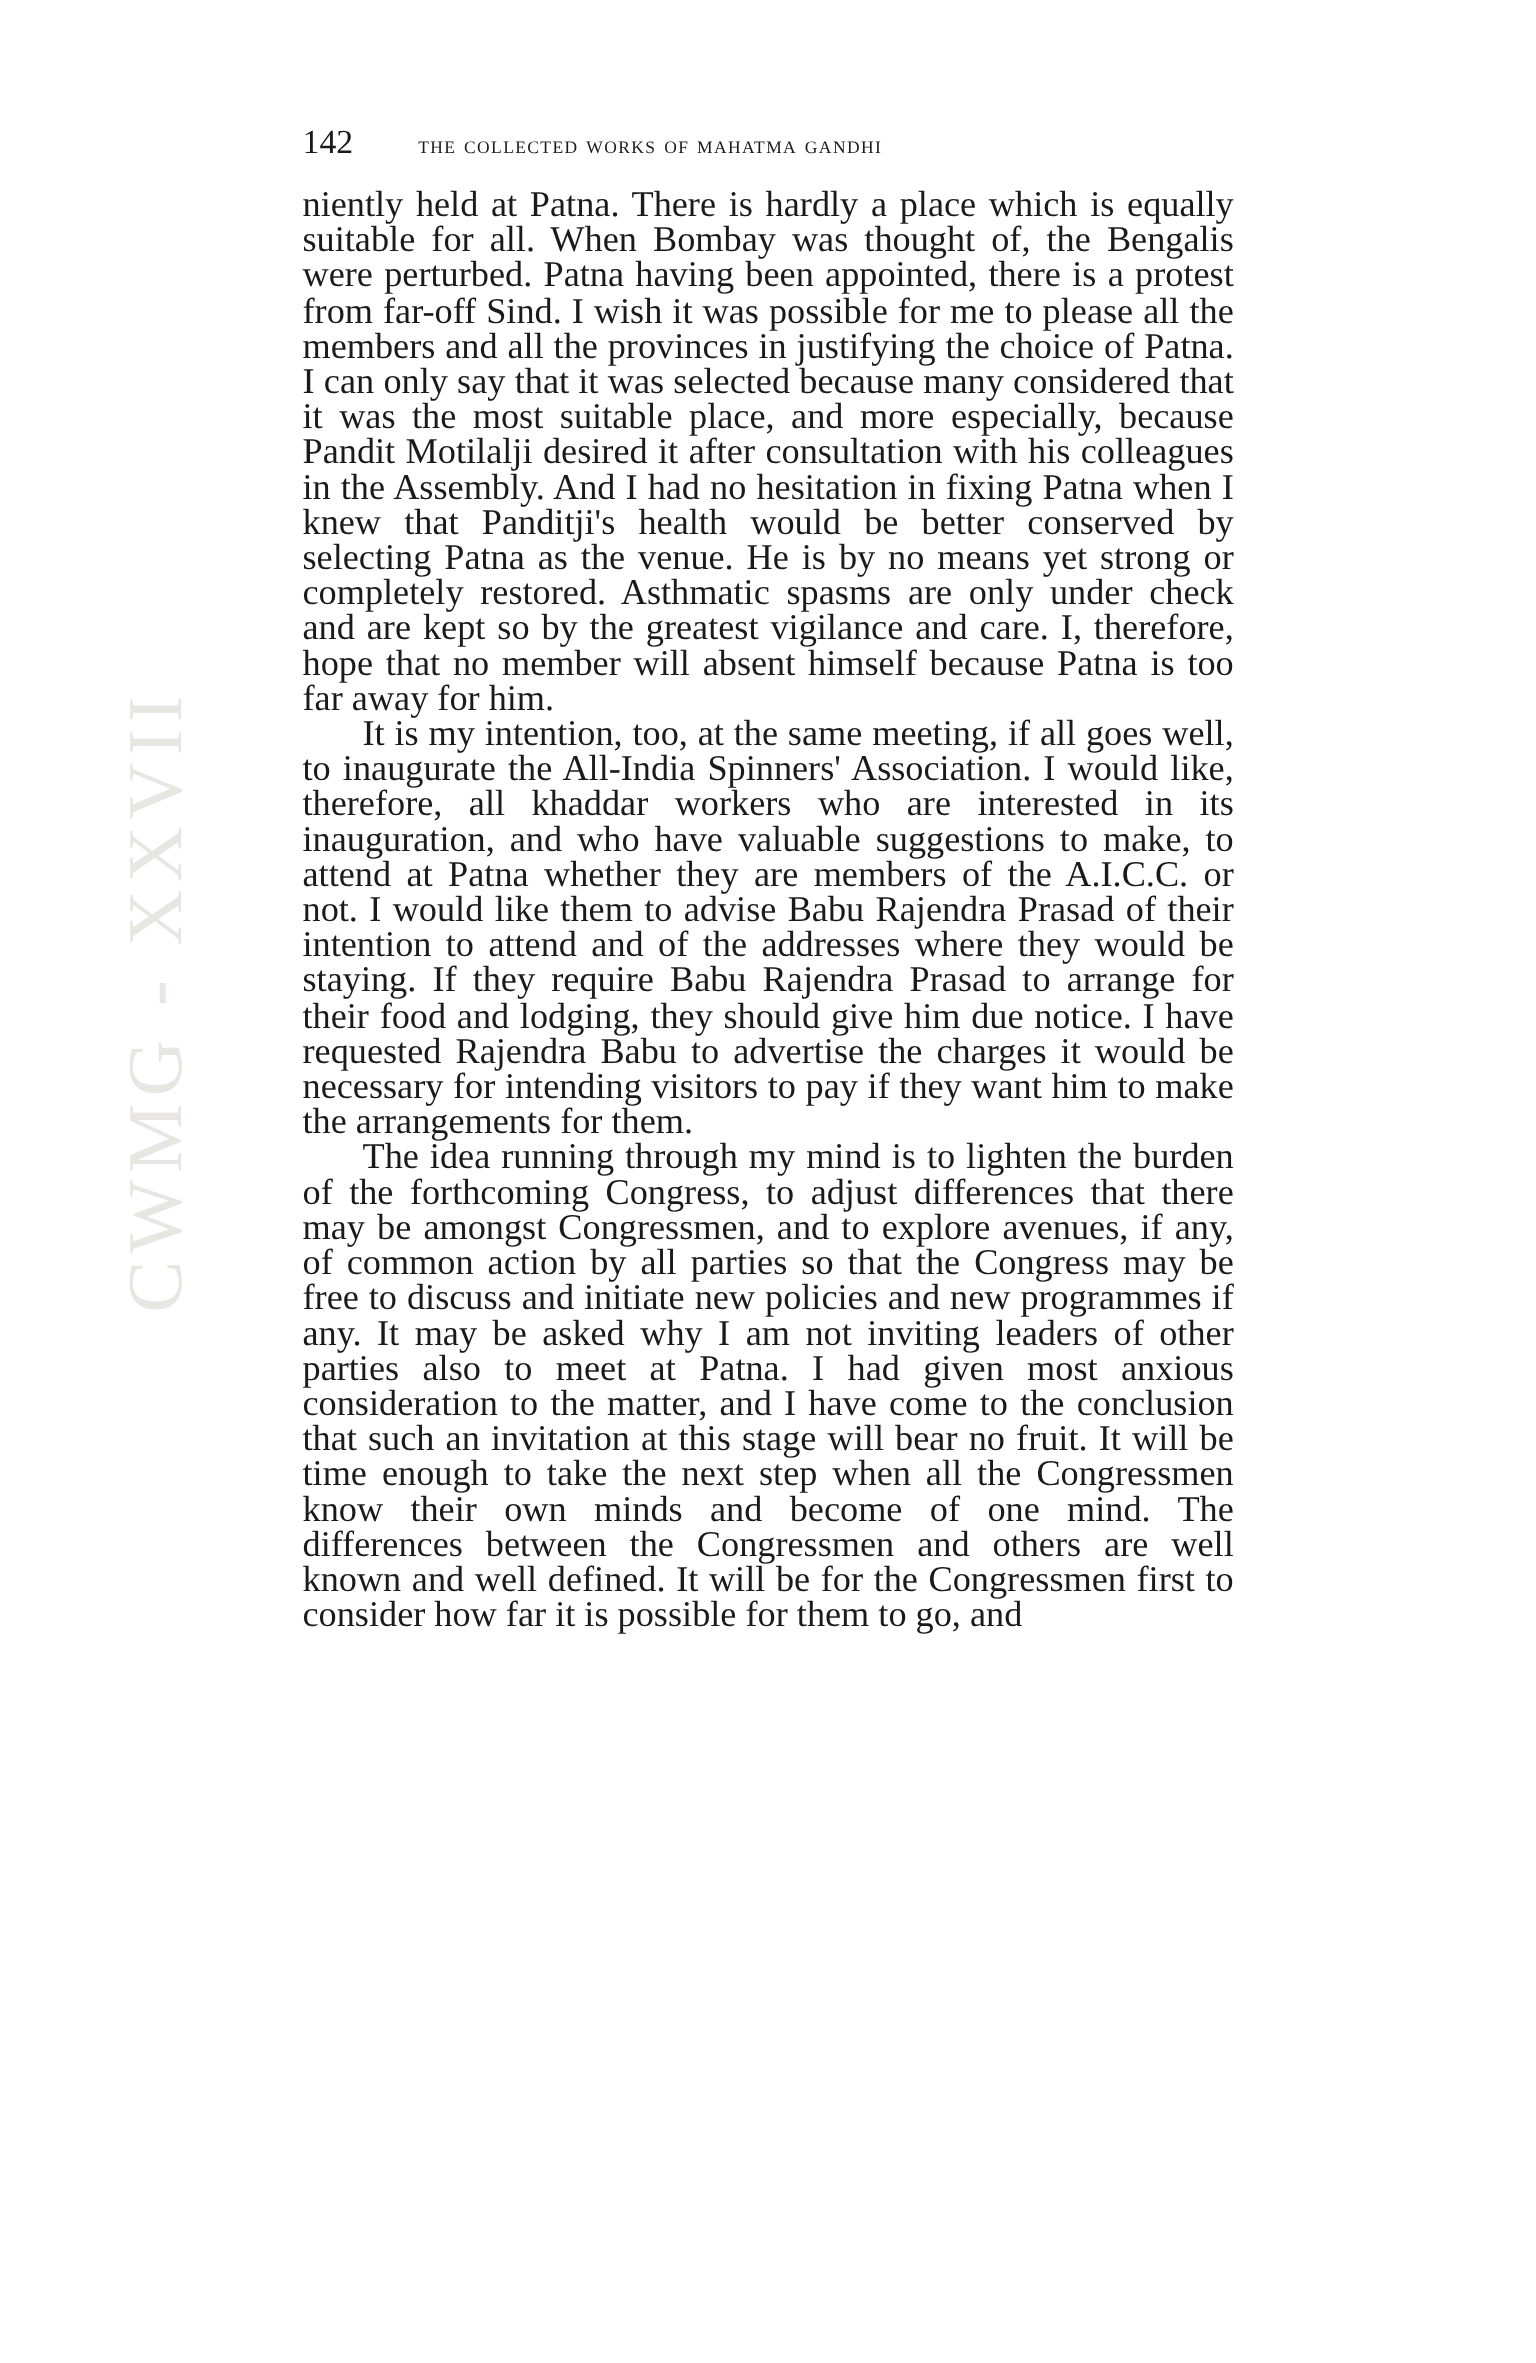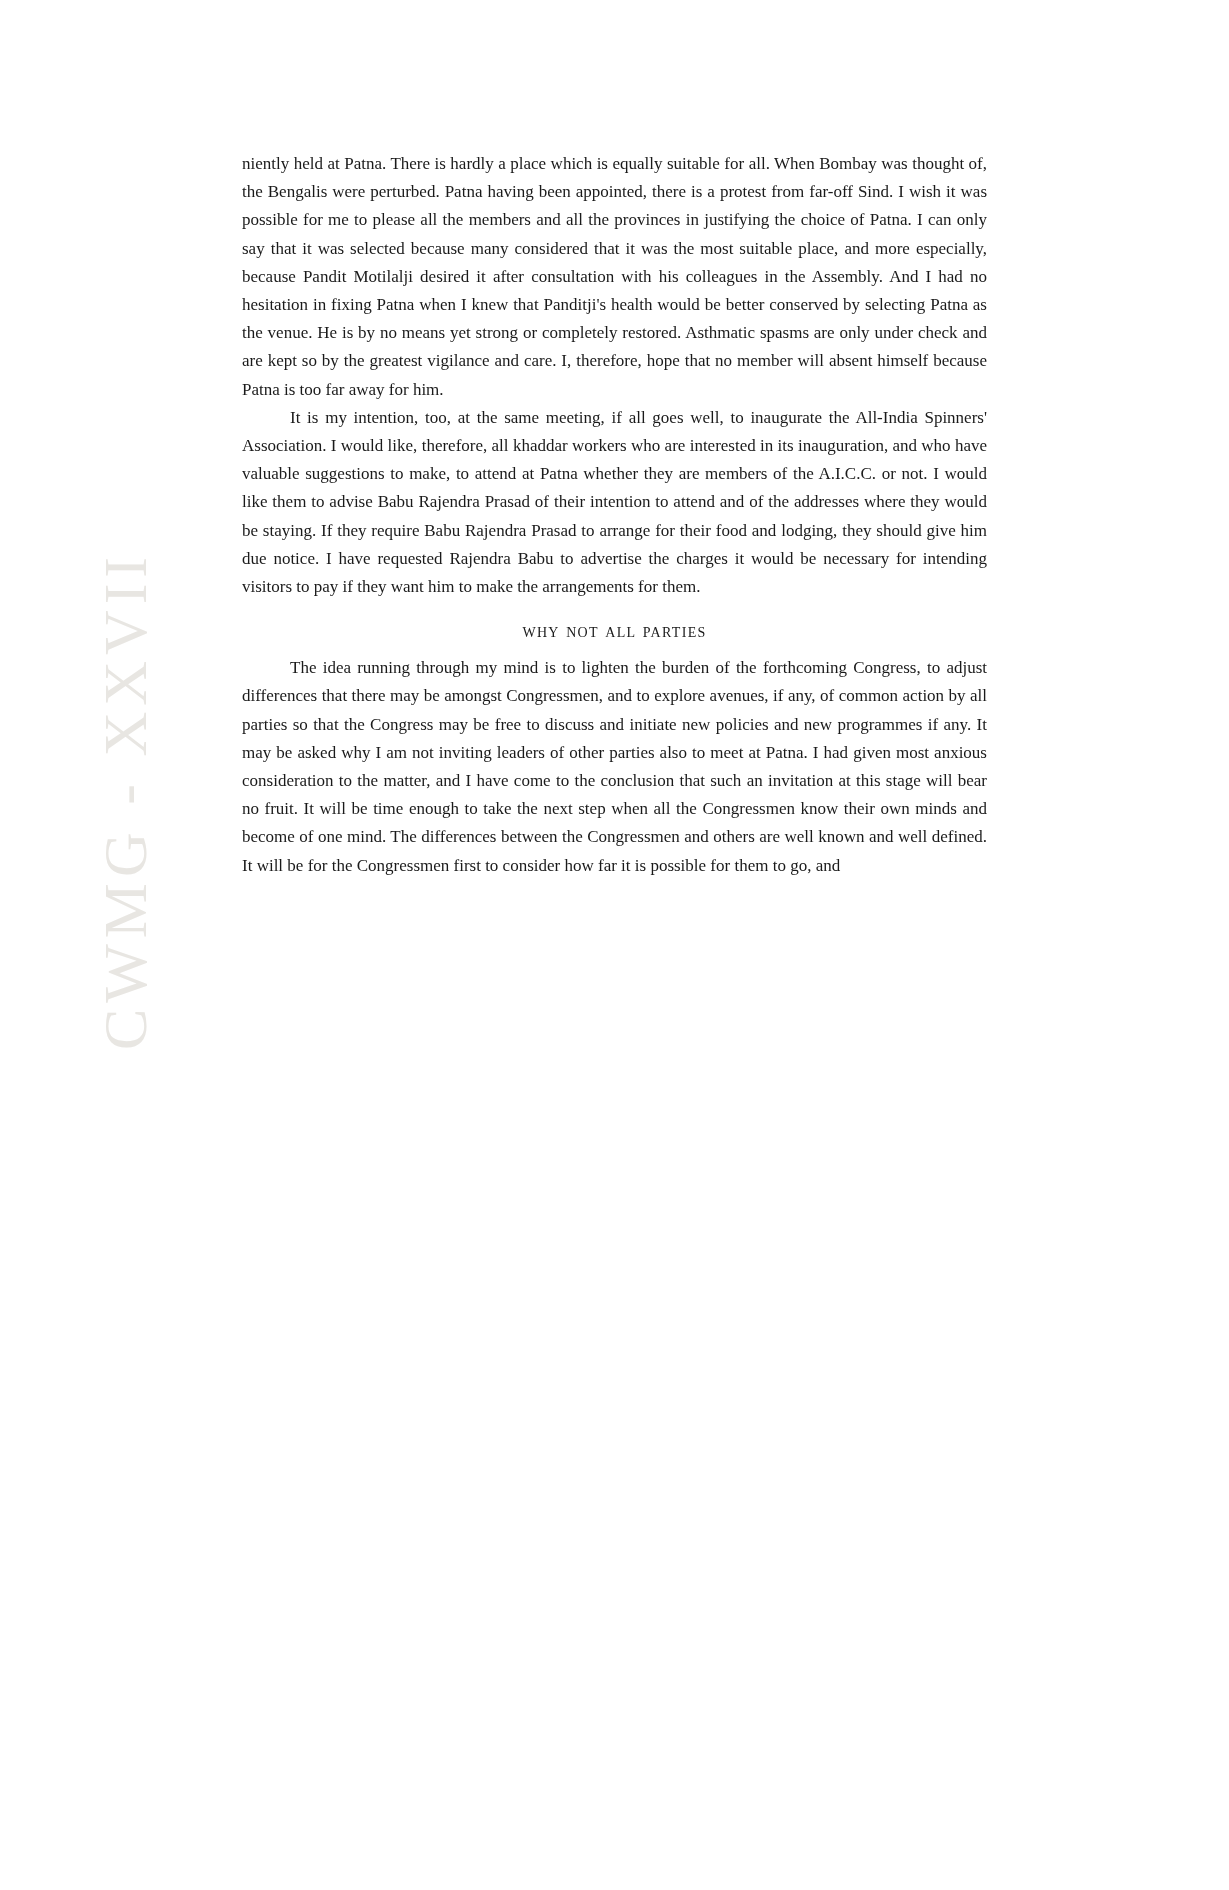--- a/index.html
+++ b/index.html
@@ -75,21 +75,21 @@
     right: 0;
     top: 150px;
   }
   .col {
     width: 745px;
     margin: 0 auto;
   }
 
   p.body-text {
     margin: 0;
-    font-size: 17px;
+    font-size: 29px;
     line-height: 28.2px;
     text-align: justify;
     text-justify: inter-word;
     hyphens: none;
   }
   p.indent {
     text-indent: 48px;
   }
 
   h2.section-head {
@@ -104,27 +104,32 @@
 </style>
 </head>
 <body>
 
 <div class="page">
 
   <div class="watermark">
     <span>CWMG - XXVII</span>
   </div>
 
+  <div class="header">
+    <div class="header-inner">
+      <div class="folio">142</div>
+      <div class="running-title">The Collected Works of Mahatma Gandhi</div>
+    </div>
+  </div>
 
   <div class="content">
     <div class="col">
       <p class="body-text">niently held at Patna. There is hardly a place which is equally suitable for all. When Bombay was thought of, the Bengalis were perturbed. Patna having been appointed, there is a protest from far-off Sind. I wish it was possible for me to please all the members and all the provinces in justifying the choice of Patna. I can only say that it was selected because many considered that it was the most suitable place, and more especially, because Pandit Motilalji desired it after consultation with his colleagues in the Assembly. And I had no hesitation in fixing Patna when I knew that Panditji's health would be better conserved by selecting Patna as the venue. He is by no means yet strong or completely restored. Asthmatic spasms are only under check and are kept so by the greatest vigilance and care. I, therefore, hope that no member will absent himself because Patna is too far away for him.</p>
 
 
       <p class="body-text indent">It is my intention, too, at the same meeting, if all goes well, to inaugurate the All-India Spinners' Association. I would like, therefore, all khaddar workers who are interested in its inauguration, and who have valuable suggestions to make, to attend at Patna whether they are members of the A.I.C.C. or not. I would like them to advise Babu Rajendra Prasad of their intention to attend and of the addresses where they would be staying. If they require Babu Rajendra Prasad to arrange for their food and lodging, they should give him due notice. I have requested Rajendra Babu to advertise the charges it would be necessary for intending visitors to pay if they want him to make the arrangements for them.</p>
 
-      <h2 class="section-head">Why Not All Parties</h2>
 
       <p class="body-text indent">The idea running through my mind is to lighten the burden of the forthcoming Congress, to adjust differences that there may be amongst Congressmen, and to explore avenues, if any, of common action by all parties so that the Congress may be free to discuss and initiate new policies and new programmes if any. It may be asked why I am not inviting leaders of other parties also to meet at Patna. I had given most anxious consideration to the matter, and I have come to the conclusion that such an invitation at this stage will bear no fruit. It will be time enough to take the next step when all the Congressmen know their own minds and become of one mind. The differences between the Congressmen and others are well known and well defined. It will be for the Congressmen first to consider how far it is possible for them to go, and</p>
     </div>
   </div>
 
 </div>
 
 </body></html>

